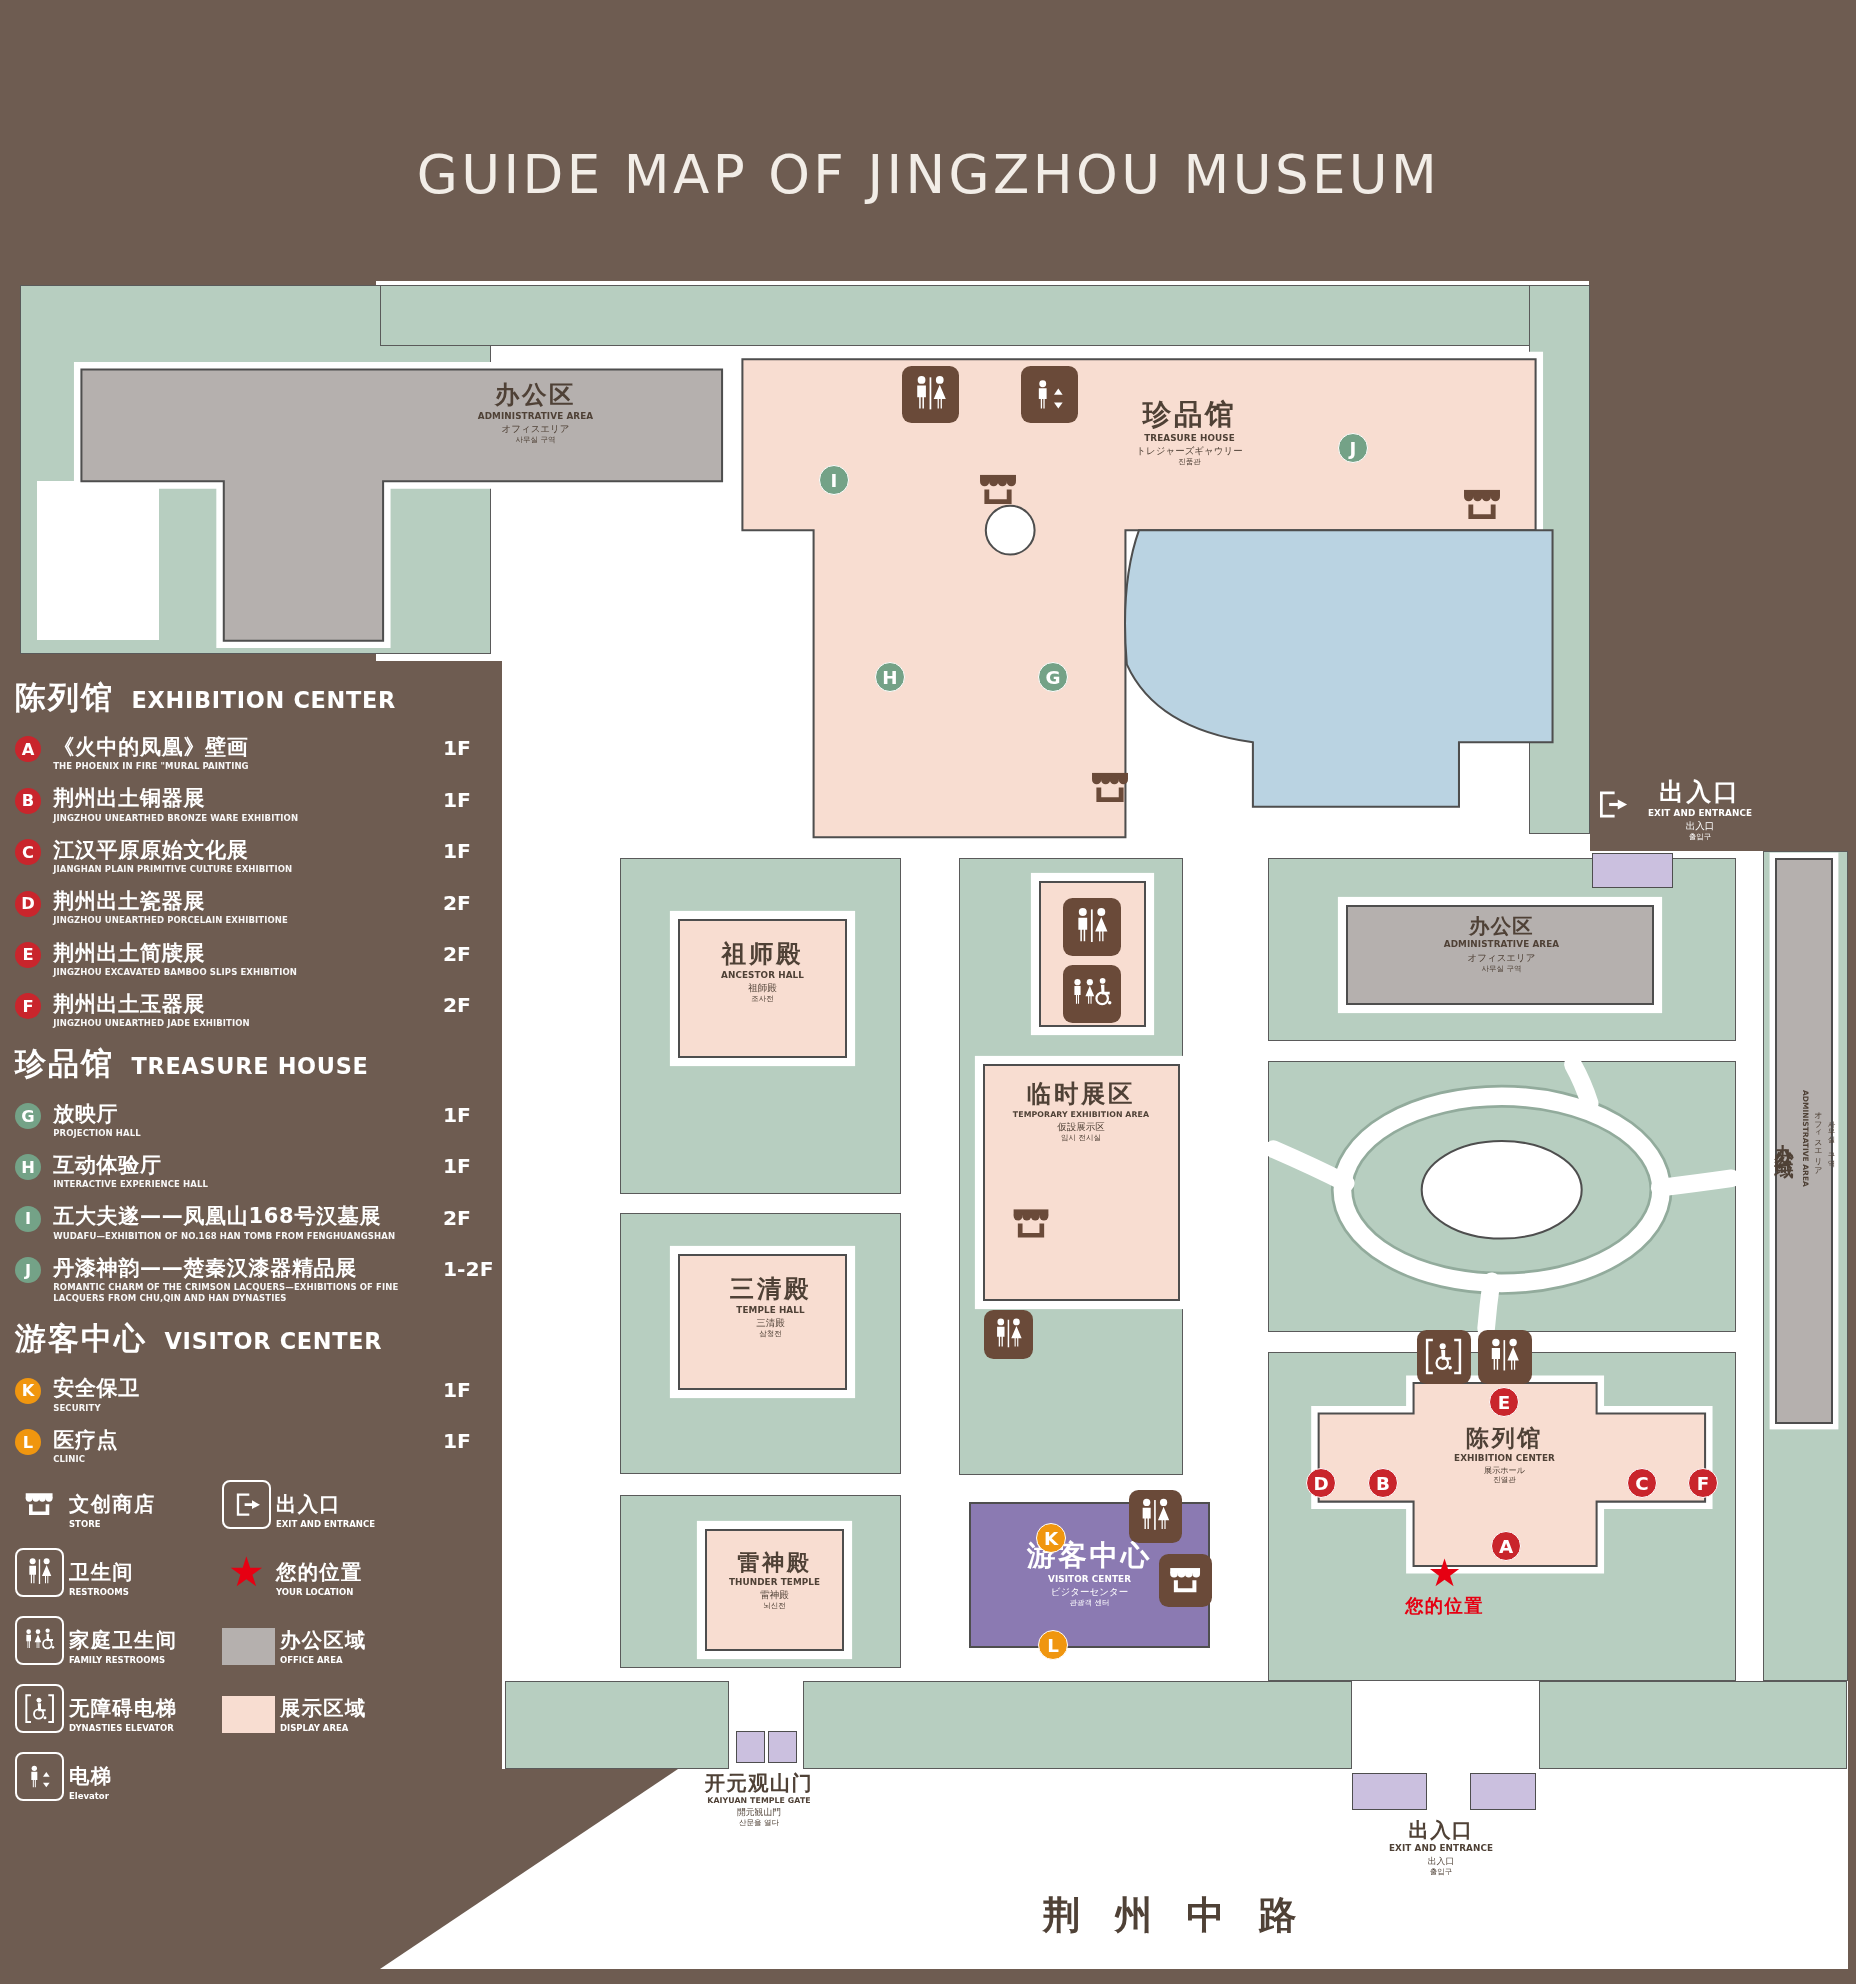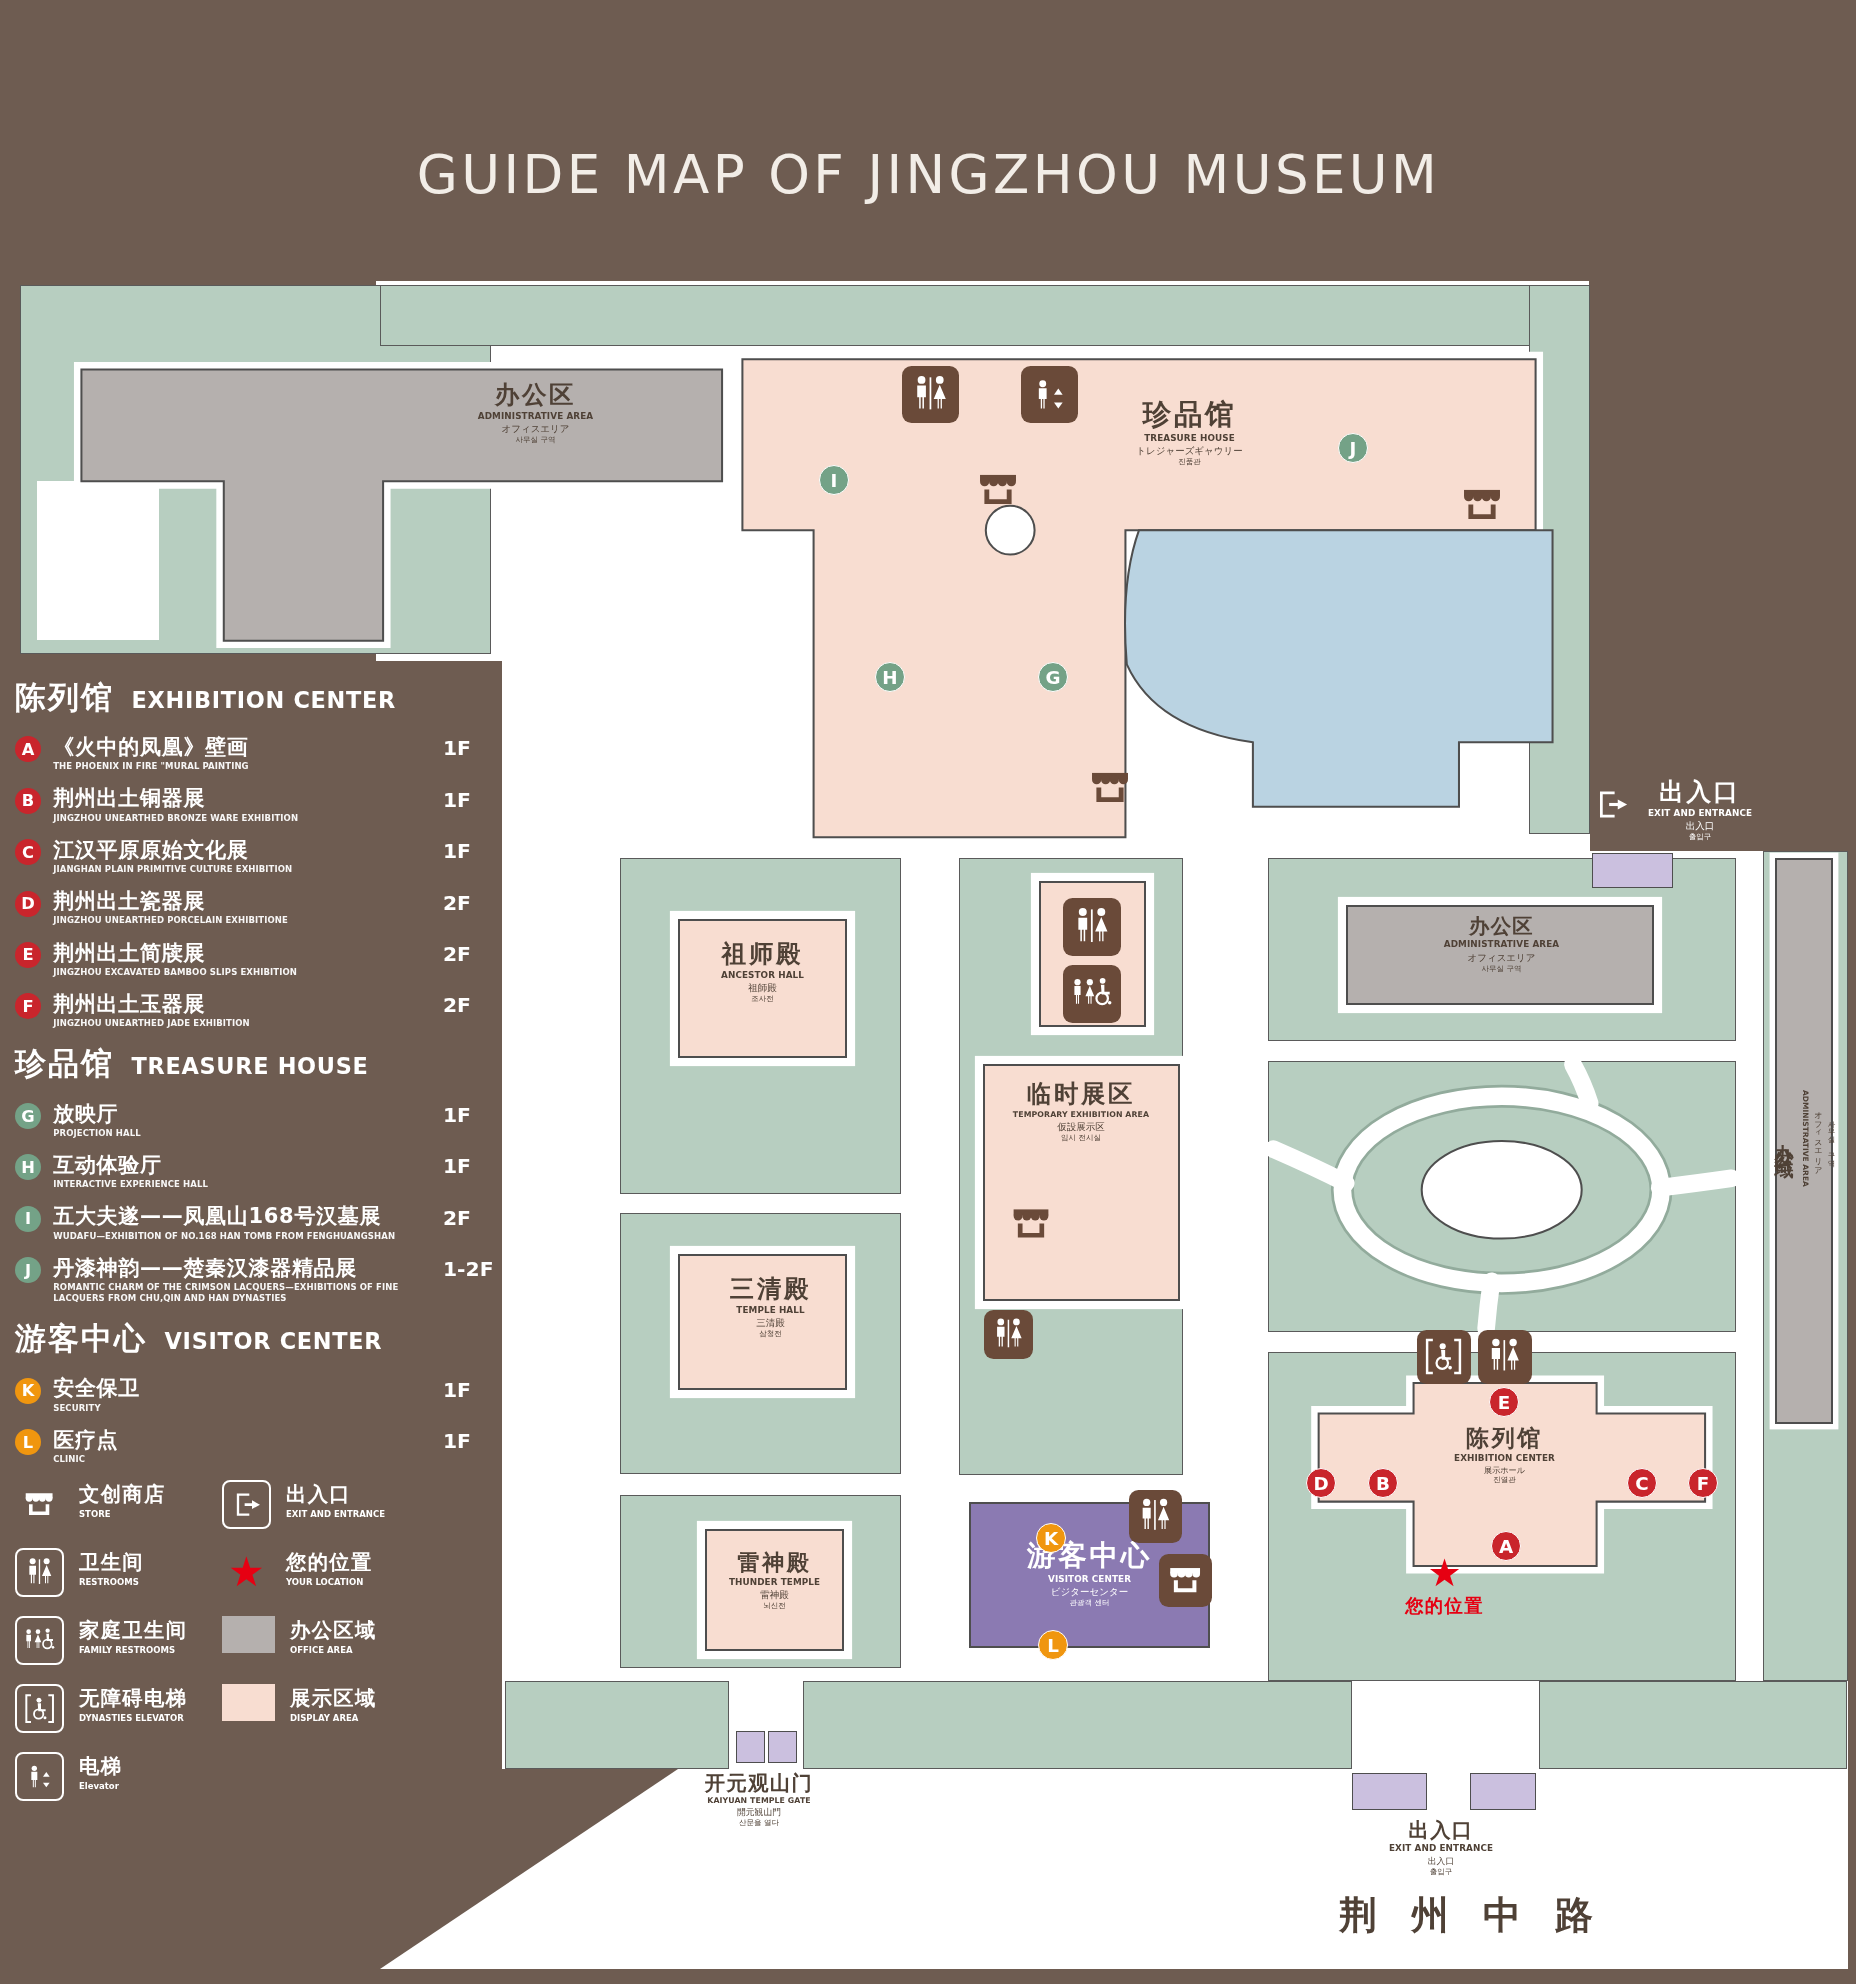--- a/index.html
+++ b/index.html
@@ -34,21 +34,21 @@
 
   
   .mlabel{position:absolute;text-align:center;color:#4f4136;line-height:1.25;z-index:6}
   .mlabel .l-zh{font-size:24.4px;font-weight:bold;letter-spacing:2.7px}
   .mlabel .l-en{font-size:8.8px;font-weight:bold;letter-spacing:0.1px}
   .mlabel .l-ja{font-size:9.5px;margin-top:1.4px}
   .mlabel .l-ko{font-size:7.5px}
   .mlabel.white{color:#fff}
   .mlabel.small .l-zh{font-size:20.3px;letter-spacing:1.4px}
   .mlabel.big .l-zh{font-size:28.5px}
-  .road-label{position:absolute;font-size:38px;font-weight:bold;color:#4f4136;letter-spacing:34px;z-index:6;text-align:right}
+  .road-label{position:absolute;font-size:38px;font-weight:bold;color:#4f4136;letter-spacing:34px;z-index:6;text-align:center}
   .loc{position:absolute;z-index:7;text-align:center;width:129px}
   .loc .star-glyph{font-size:38px;color:#e60012;line-height:1;display:block}
   .loc .loc-txt{font-size:18.3px;font-weight:bold;color:#e60012;margin-top:1.4px;letter-spacing:1.4px}
 
   .vwrap{position:absolute;display:flex;flex-direction:row;align-items:center;justify-content:center;gap:2.7px;color:#4f4136;z-index:6}
   .vzh{writing-mode:vertical-rl;text-orientation:upright;font-size:19px;font-weight:bold;letter-spacing:5.4px}
   .ven{writing-mode:vertical-rl;font-size:7.5px;font-weight:bold}
   .vja{writing-mode:vertical-rl;text-orientation:upright;font-size:8.1px}
   .vko{writing-mode:vertical-rl;text-orientation:upright;font-size:7.5px}
 
@@ -77,21 +77,21 @@
   .lg-item{display:flex;align-items:flex-start;margin-bottom:14.2px;color:#fff}
   .mk{flex:0 0 26px;width:26px;height:26px;border-radius:50%;display:flex;align-items:center;
     justify-content:center;font-size:16.3px;font-weight:bold;margin-right:12.2px;margin-top:1.4px;color:#fff}
   .mk.red{background:#c9252c}.mk.green{background:#74a287}.mk.orange{background:#f0960f}
   .lg-body{flex:1;display:flex;flex-direction:column}
   .lg-zh{font-size:21px;font-weight:bold;letter-spacing:0.7px;line-height:1.15}
   .lg-en{font-size:8.5px;font-weight:bold;opacity:.95;margin-top:2px;letter-spacing:0.1px;line-height:1.3}
   .lg-floor{font-size:20.3px;font-weight:bold;margin-left:8.1px;min-width:53px;text-align:left;margin-top:1.4px}
 
   .lgd{display:grid;grid-template-columns:207px 275px;row-gap:19px;margin-top:15px;color:#fff}
-  .lgd-cell{display:flex;align-items:flex-start;gap:15px}
+  .lgd-cell{display:flex;align-items:flex-end;gap:5px}
   .lgd-ic{flex:0 0 auto;width:49px;height:49px;display:flex;align-items:center;justify-content:center;color:#fff}
   .lgd-ic.boxed{border:2.7px solid #fff;border-radius:8.1px}
   .lgd-ic svg{width:74%;height:74%}
   .lgd-txt{display:flex;flex-direction:column}
   .lgd-zh{font-size:20.3px;font-weight:bold;letter-spacing:1.4px}
   .lgd-en{font-size:8.5px;font-weight:bold;margin-top:1.4px}
   .sw{width:53px;height:37px}
   .sw.office{background:#b5b0ae}
   .sw.display{background:#f8ddd1}
   .star{font-size:41px;color:#e60012;line-height:1}

